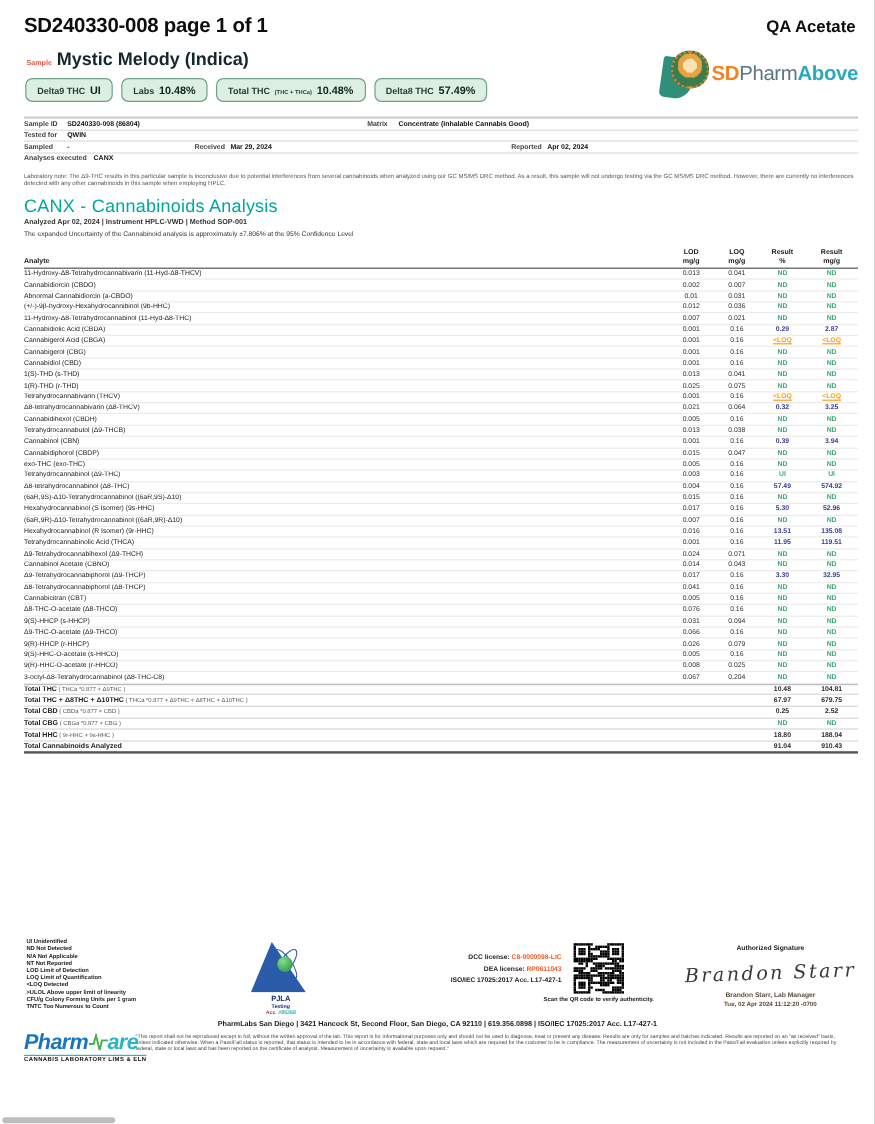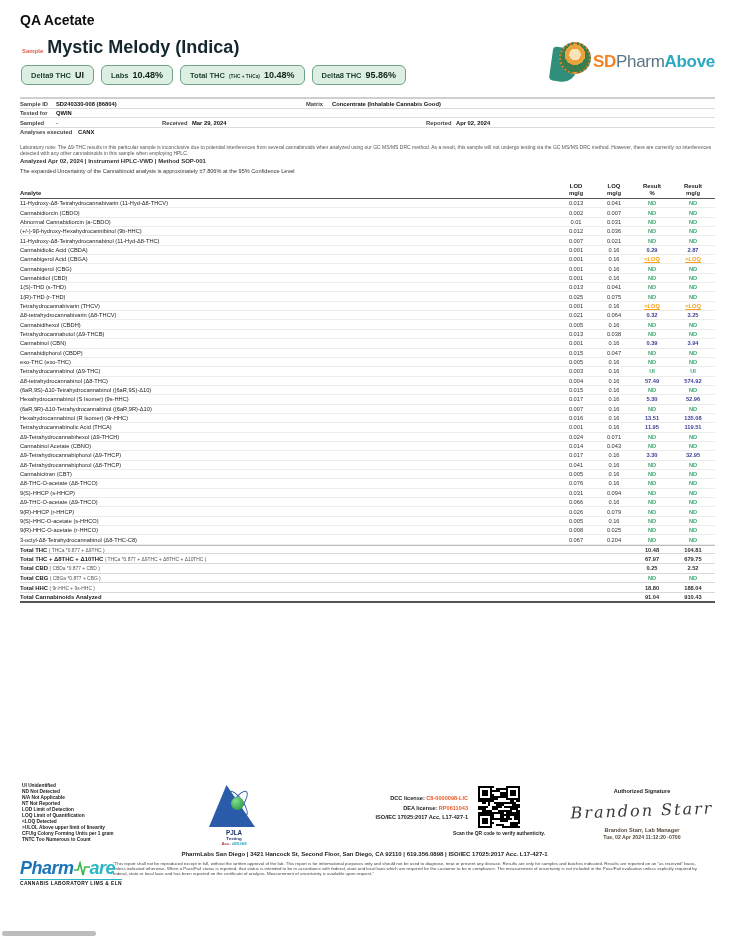--- a/index.html
+++ b/index.html
@@ -11,21 +11,21 @@
   }
   
   .title-row { display:flex; justify-content:space-between; align-items:baseline; padding:12px 16px 0 20px; }
   .doc-title { font-size:17px; font-weight:bold; color:#0d0d0d; letter-spacing:-0.2px; }
   .qa-label  { font-size:14px; font-weight:bold; color:#0d0d0d; }
   .lab-line { padding-left:22px; margin-top:14px; font-size:9px; font-weight:bold; }
   .lab-name { color:#2b434c; }
   .doc-type { color:#00a79d; margin-left:3px; }
   .sample-line { padding-left:22px; margin-top:9px; display:flex; align-items:baseline; gap:4px; }
   .sample-label { color:#e05c4b; font-size:6px; font-weight:bold; }
-  .sample-name { font-size:18px; font-weight:bold; color:#15272e; }
+  .sample-name { font-size:15px; font-weight:bold; color:#15272e; }
   .badges { display:flex; gap:7px; padding-left:21px; margin-top:7px; }
   .badge { background:#ddefe3; border:1px solid #6fa287; border-radius:6px; padding:4px 9px;
            font-size:7.5px; font-weight:bold; color:#234131; display:flex; align-items:baseline; gap:4px; }
   .badge .b-sub { font-size:4.8px; }
   .badge .b-val { font-size:9px; color:#0f241b; }
   
   .sd-logo { position:absolute; top:40px; right:14px; display:flex; align-items:center; gap:2px; }
   .logo-badge { width:40px; height:44px; position:relative; }
   .logo-map { position:absolute; left:0; top:8px; width:26px; height:34px; background:#2f8f7b;
               border-radius:3px 10px 14px 4px; transform:rotate(8deg); }
@@ -101,20 +101,21 @@
   .pw-are { font-size:18px; font-weight:bold; font-style:italic; color:#2ab5c5; letter-spacing:-0.5px; }
   .pw-sub { font-size:4.9px; font-weight:bold; color:#111; letter-spacing:0.4px; border-top:1px solid #2ab5c5; padding-top:1px; }
   .hscroll { position:absolute; left:2px; bottom:1px; width:94px; height:5px; background:#bdbdbd; border-radius:3px; }
 </style>
 </head>
 <body>
 
 <div class="page">
 
   <div class="title-row">
+    <div class="doc-title">SD240330-008 page 1 of 1</div>
     <div class="qa-label">QA Acetate</div>
   </div>
 
 
   <div class="sample-line">
     <span class="sample-label">Sample</span>
     <span class="sample-name">Mystic Melody (Indica)</span>
   </div>
 
   <div class="badges">
@@ -126,21 +127,21 @@
         <span>Labs</span>
         <span class="b-val">10.48%</span>
       </div>
       <div class="badge">
         <span>Total THC</span>
         <span class="b-sub">(THC + THCa)</span>
         <span class="b-val">10.48%</span>
       </div>
       <div class="badge">
         <span>Delta8 THC</span>
-        <span class="b-val">95.86%</span>
+        <span class="b-val">57.49%</span>
       </div>
     </div>
 
   <div class="sd-logo">
     <div class="logo-badge">
       <div class="logo-map"></div>
         <div class="logo-circle"></div>
     </div>
     <div class="logo-text">
       <span class="lt-sd">SD</span><span class="lt-pharm">Pharm</span><span class="lt-labs">Above</span>
@@ -167,20 +168,21 @@
       <span class="i-value" style="left:436px">Apr 02, 2024</span>
     </div>
     <div class="info-row" style="border-bottom:none">
       <span class="i-label" style="left:0">Analyses executed</span>
       <span class="i-value" style="left:58px">CANX</span>
     </div>
   </div>
 
   <div class="note">Laboratory note: The Δ9-THC results in this particular sample is inconclusive due to potential interferences from several cannabinoids when analyzed using our GC MS/MS DRC method. As a result, this sample will not undergo testing via the GC MS/MS DRC method. However, there are currently no interferences detected with any other cannabinoids in this sample when employing HPLC.</div>
 
+  <div class="canx-title">CANX - Cannabinoids Analysis</div>
   <div class="canx-sub">Analyzed Apr 02, 2024  |  Instrument HPLC-VWD  | Method SOP-001</div>
   <div class="canx-unc">The expanded Uncertainty of the Cannabinoid analysis is approximately ±7.806% at the 95% Confidence Level</div>
 
   <div class="a-table">
     <div class="t-head">
       <div class="h-cell h-analyte">Analyte</div>
       <div class="h-cell">
           <div>LOD</div>
           <div>mg/g</div>
         </div>

